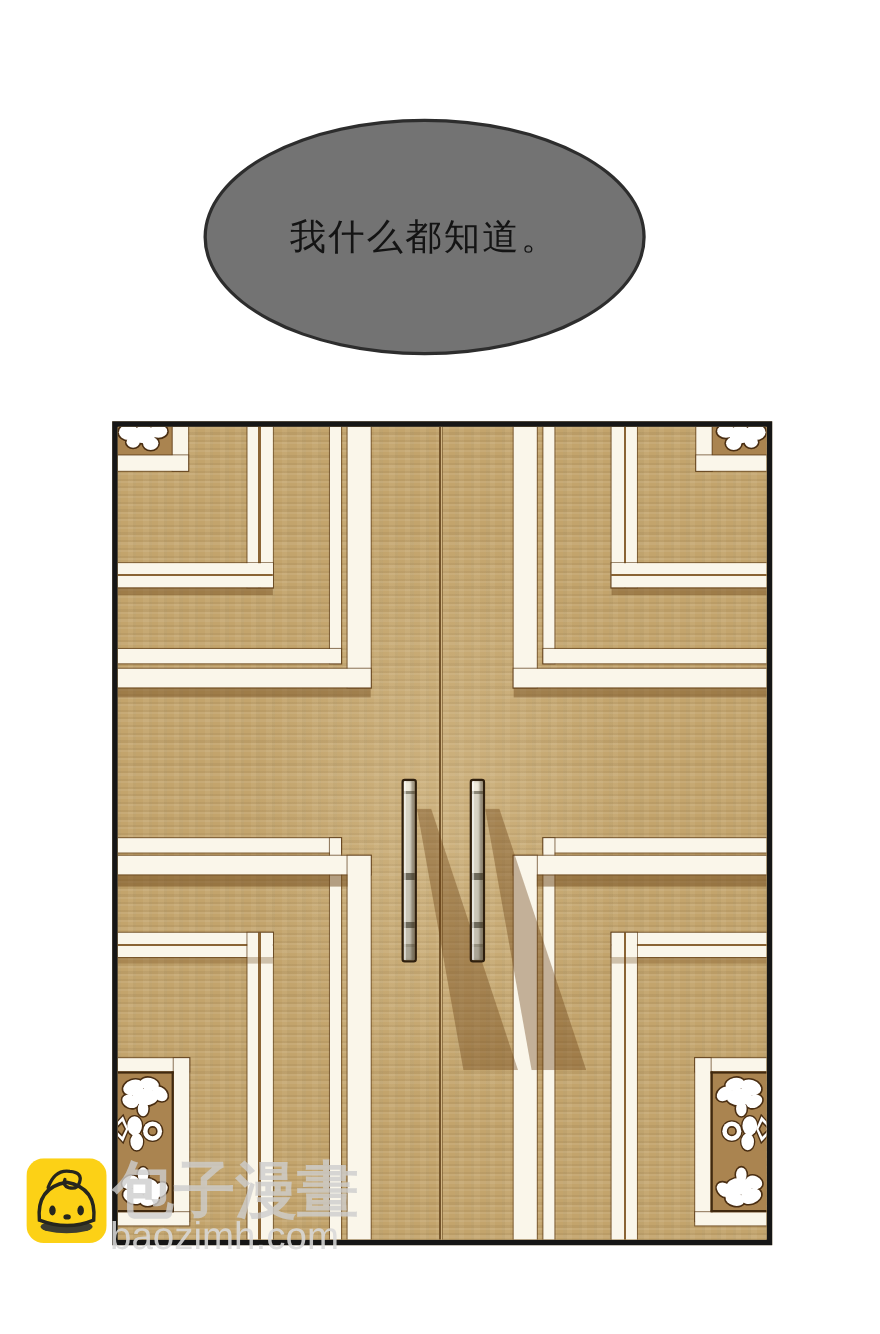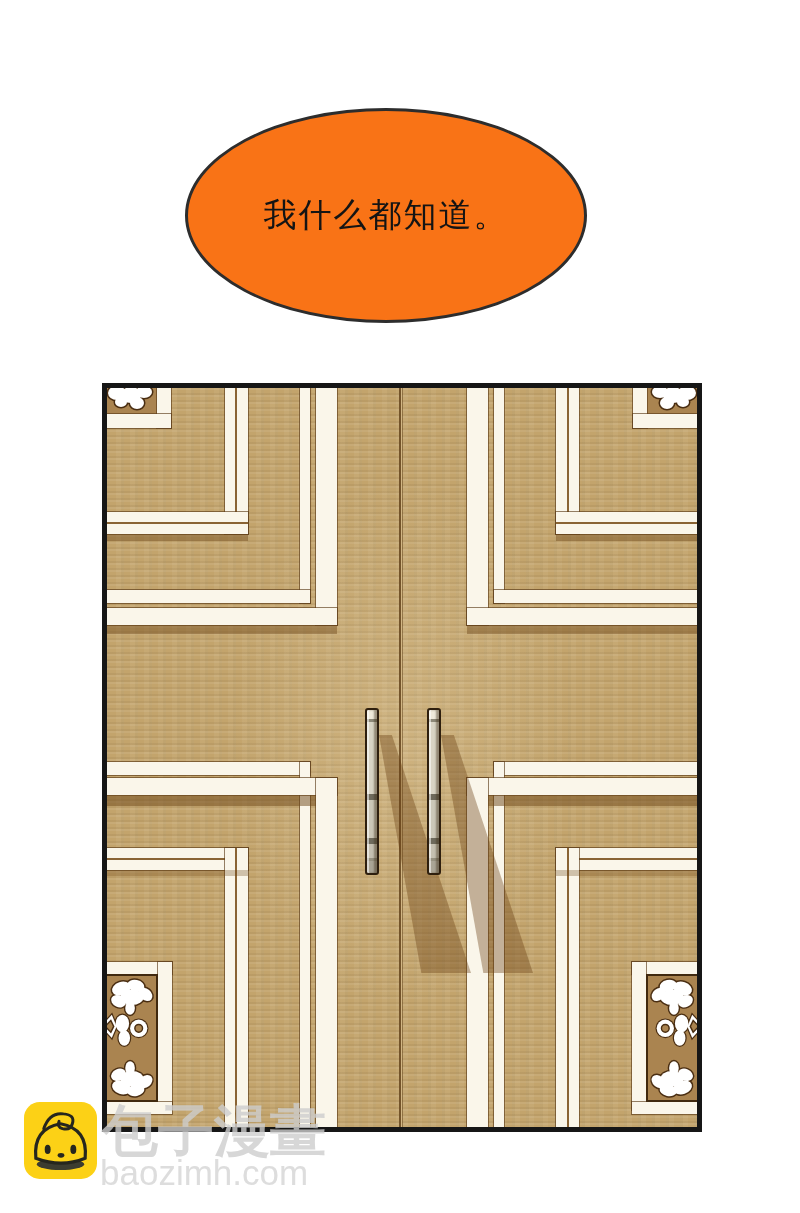--- a/index.html
+++ b/index.html
@@ -4,21 +4,21 @@
 <style>
   html,body{margin:0;padding:0;}
   body{
     width:800px;height:1213px;position:relative;background:#ffffff;
     font-family:"Liberation Sans", sans-serif;overflow:hidden;
   }
 
   
   .bubble{
     position:absolute;left:185px;top:108px;width:402px;height:215px;
-    background:#f97316;border:3px solid #2d2d2d;border-radius:50%;
+    background:#737373;border:3px solid #2d2d2d;border-radius:50%;
     display:flex;align-items:center;justify-content:center;box-sizing:border-box;
   }
   .bubble-text{
     font-size:33px;color:#141414;letter-spacing:2px;white-space:nowrap;
   }
 
   
   .panel{
     position:absolute;left:102px;top:383px;width:600px;height:749px;
     border:5px solid #161616;box-sizing:border-box;background:#c3a46c;overflow:hidden;
@@ -92,21 +92,21 @@
   .handle.left{left:258px;}
   .handle.right{left:320px;}
   .handle-shadow{
     position:absolute;top:347px;width:92px;height:238px;background:rgba(105,64,18,.38);
     clip-path:polygon(0 0,14% 0,100% 100%,46% 100%);
   }
   .handle-shadow.left{left:272px;}
   .handle-shadow.right{left:334px;}
 
   
-  .watermark{position:absolute;left:0;top:1095px;width:704px;height:118px;z-index:5;}
+  .watermark{position:absolute;left:0;top:1046px;width:704px;height:118px;z-index:5;}
   .wm-logo{position:absolute;left:24px;top:7px;width:73px;height:77px;}
   .wm-name{
     position:absolute;left:102px;top:7px;font-size:56px;font-weight:bold;line-height:1.05;
     color:rgba(205,205,205,.8);letter-spacing:0px;white-space:nowrap;
   }
   .wm-url{
     position:absolute;left:100px;top:60px;font-size:35px;line-height:1.05;
     color:rgba(216,216,216,.88);letter-spacing:0px;white-space:nowrap;text-align:right;
   }
 </style>

